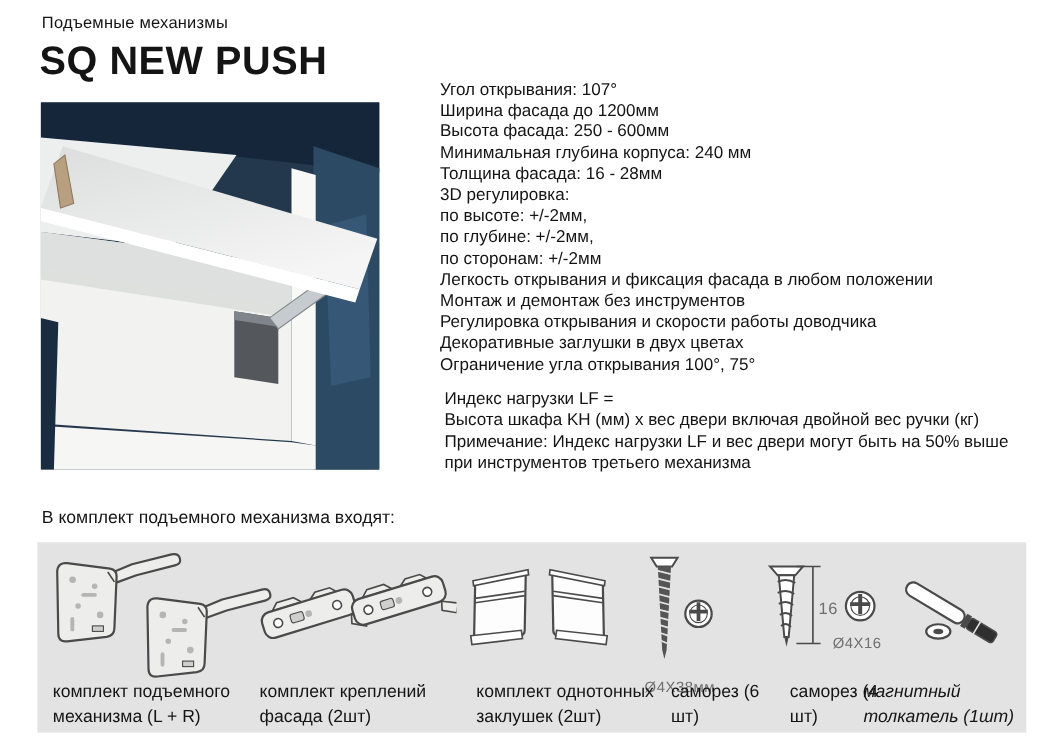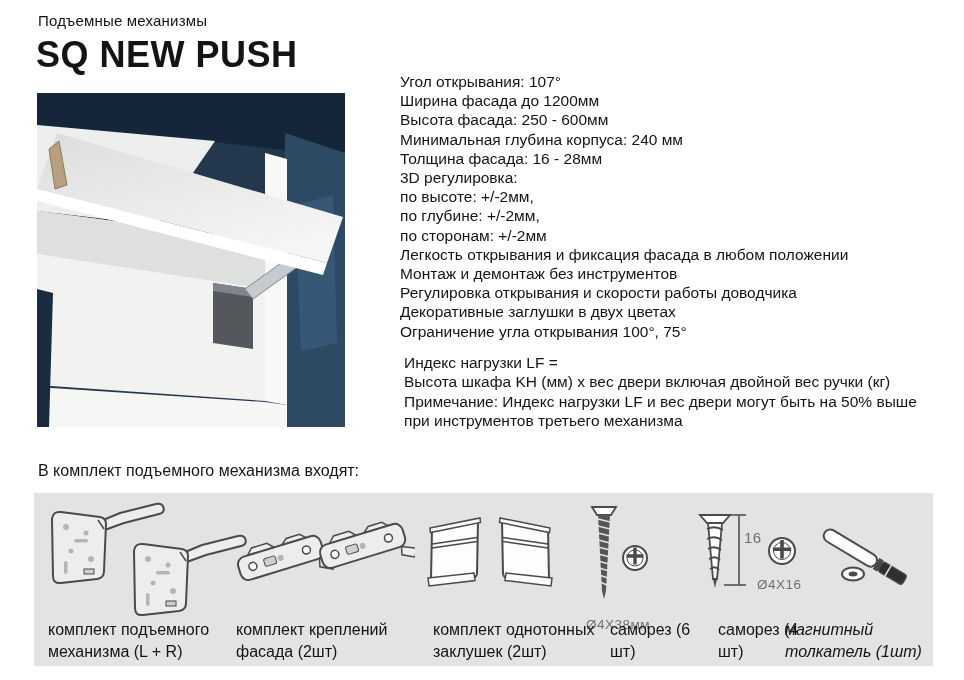--- a/index.html
+++ b/index.html
@@ -173,21 +173,21 @@
     <svg style="left:660px; top:8px;" width="115" height="100" viewBox="0 0 115 100">
       <path d="M6,14 L36,14 L29,22 L13,22 Z" fill="#fff" stroke="#4a4a4a" stroke-width="1.8"></path>
       <path d="M14,22 L28,22 L23,78 L19,78 Z" fill="#fff" stroke="#4a4a4a" stroke-width="1.8"></path>
       <path d="M13,28 Q21,24 29,29 M13,38 Q21,34 28,39 M14,48 Q21,44 27,49 M15,58 Q21,54 26,59 M16,68 Q21,64 25,69" stroke="#4a4a4a" stroke-width="1.8" fill="none"></path>
       <polygon points="19,78 23,78 21,87" fill="#4a4a4a"></polygon>
       <path d="M30,14 L52,14 M30,84 L52,84 M45,14 L45,84" stroke="#4a4a4a" stroke-width="1.5"></path>
       <circle cx="88" cy="50" r="13" fill="#fff" stroke="#4a4a4a" stroke-width="2"></circle>
       <circle cx="88" cy="50" r="8.5" fill="none" stroke="#4a4a4a" stroke-width="1"></circle>
       <path d="M86.2,39 h3.6 v7.4 h7.4 v3.6 h-7.4 v7.4 h-3.6 v-7.4 h-7.4 v-3.6 h7.4 Z" fill="#4a4a4a"></path>
     </svg>
-    <span class="note dim" style="left:710px; top:36px;text-align:right;">16</span>
+    <span class="note dim" style="left:710px; top:52px;text-align:right;">16</span>
     <span class="note" style="left:723px; top:84px;">Ø4X16</span>
 
     <svg style="left:778px; top:12px;" width="115" height="100" viewBox="0 0 115 100">
       <g transform="translate(16,22) rotate(31)">
         <rect x="0" y="0" width="60" height="13" rx="6.5" fill="#fff" stroke="#4a4a4a" stroke-width="2"></rect>
         <rect x="60" y="0" width="5" height="13" fill="#4a4a4a"></rect>
         <rect x="65" y="1" width="28" height="11" rx="3" fill="#2f2f2f" stroke="#4a4a4a" stroke-width="1.5"></rect>
         <line x1="74" y1="0" x2="74" y2="13" stroke="#e3e3e3" stroke-width="1.5"></line>
       </g>
       <ellipse cx="41" cy="69" rx="11" ry="6.5" fill="#fff" stroke="#4a4a4a" stroke-width="2"></ellipse>

